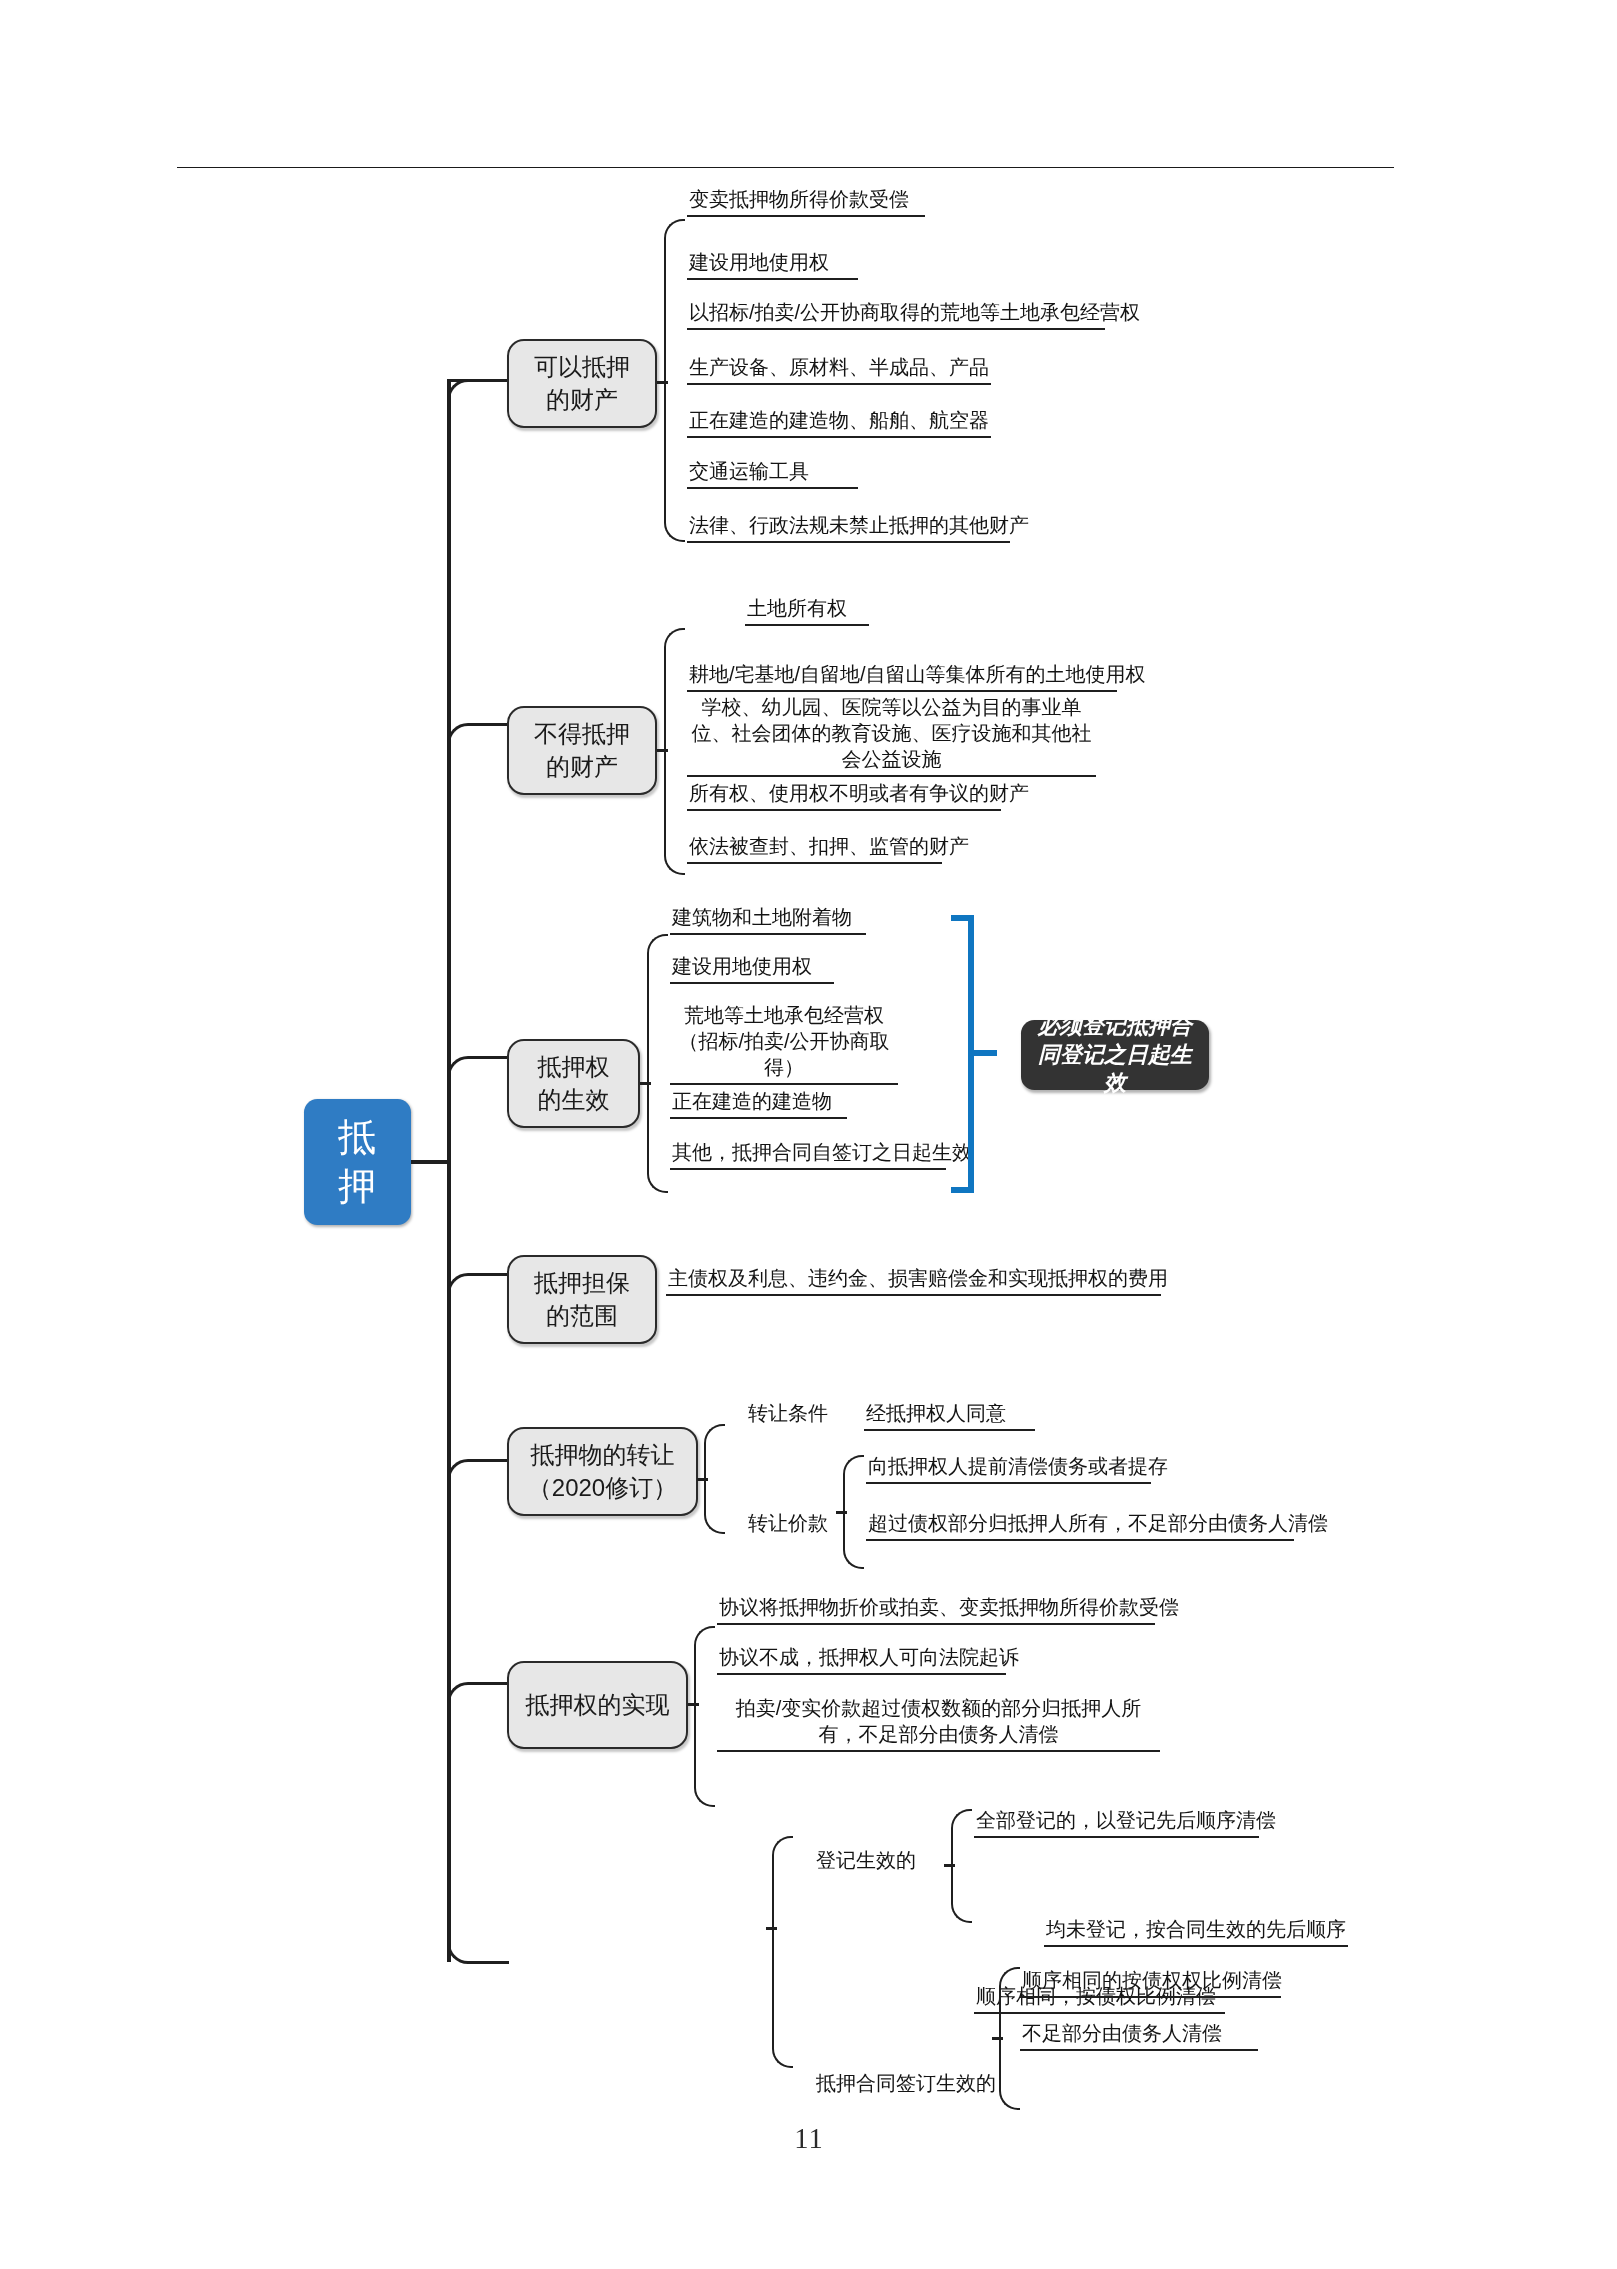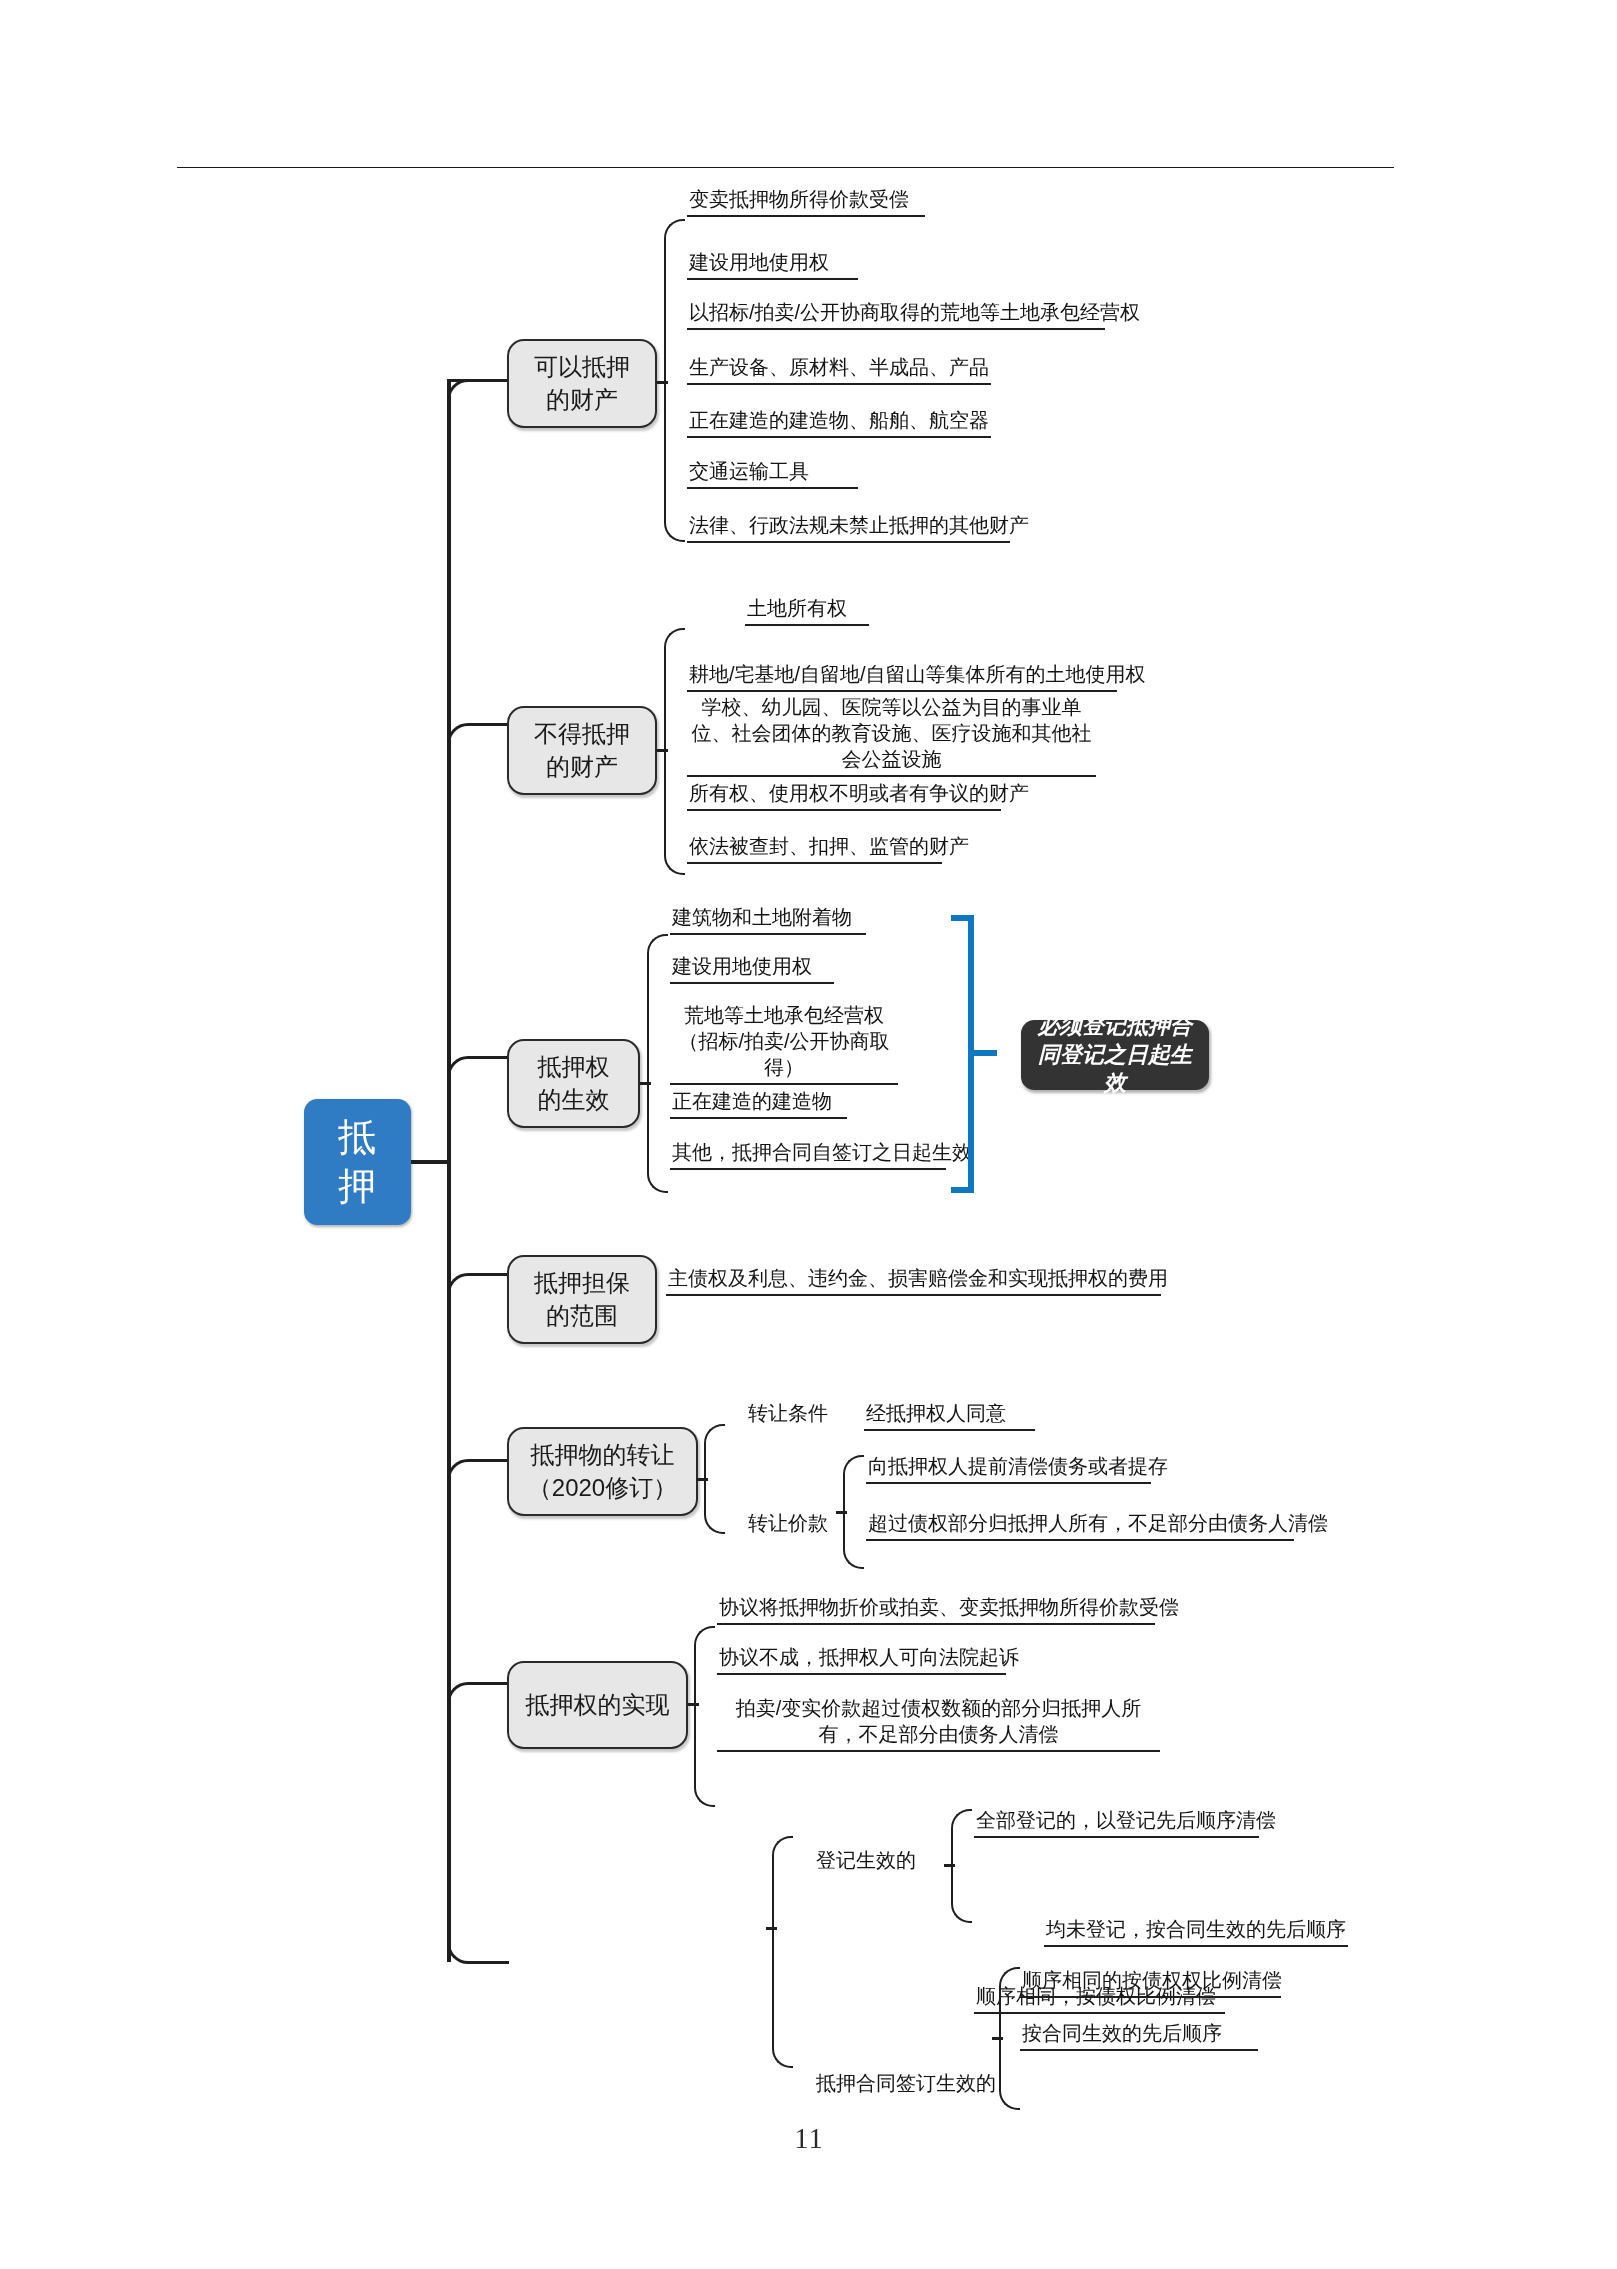--- a/index.html
+++ b/index.html
@@ -406,20 +406,20 @@
 
   <div class="leaf" style="left:1044px; top:1916px; width:304px;">
     <span class="leaf-text">均未登记，按合同生效的先后顺序</span>
     <span class="leaf-underline"></span>
   </div>
   <div class="leaf" style="left:1020px; top:1967px; width:261px;">
     <span class="leaf-text">顺序相同的按债权权比例清偿</span>
     <span class="leaf-underline"></span>
   </div>
   <div class="leaf" style="left:1020px; top:2020px; width:238px;">
-    <span class="leaf-text">按合同生效的先后顺序</span>
+    <span class="leaf-text">不足部分由债务人清偿</span>
     <span class="leaf-underline"></span>
   </div>
 
   <div class="page-number">11</div>
 
 </div>
 
 
 </body></html>

